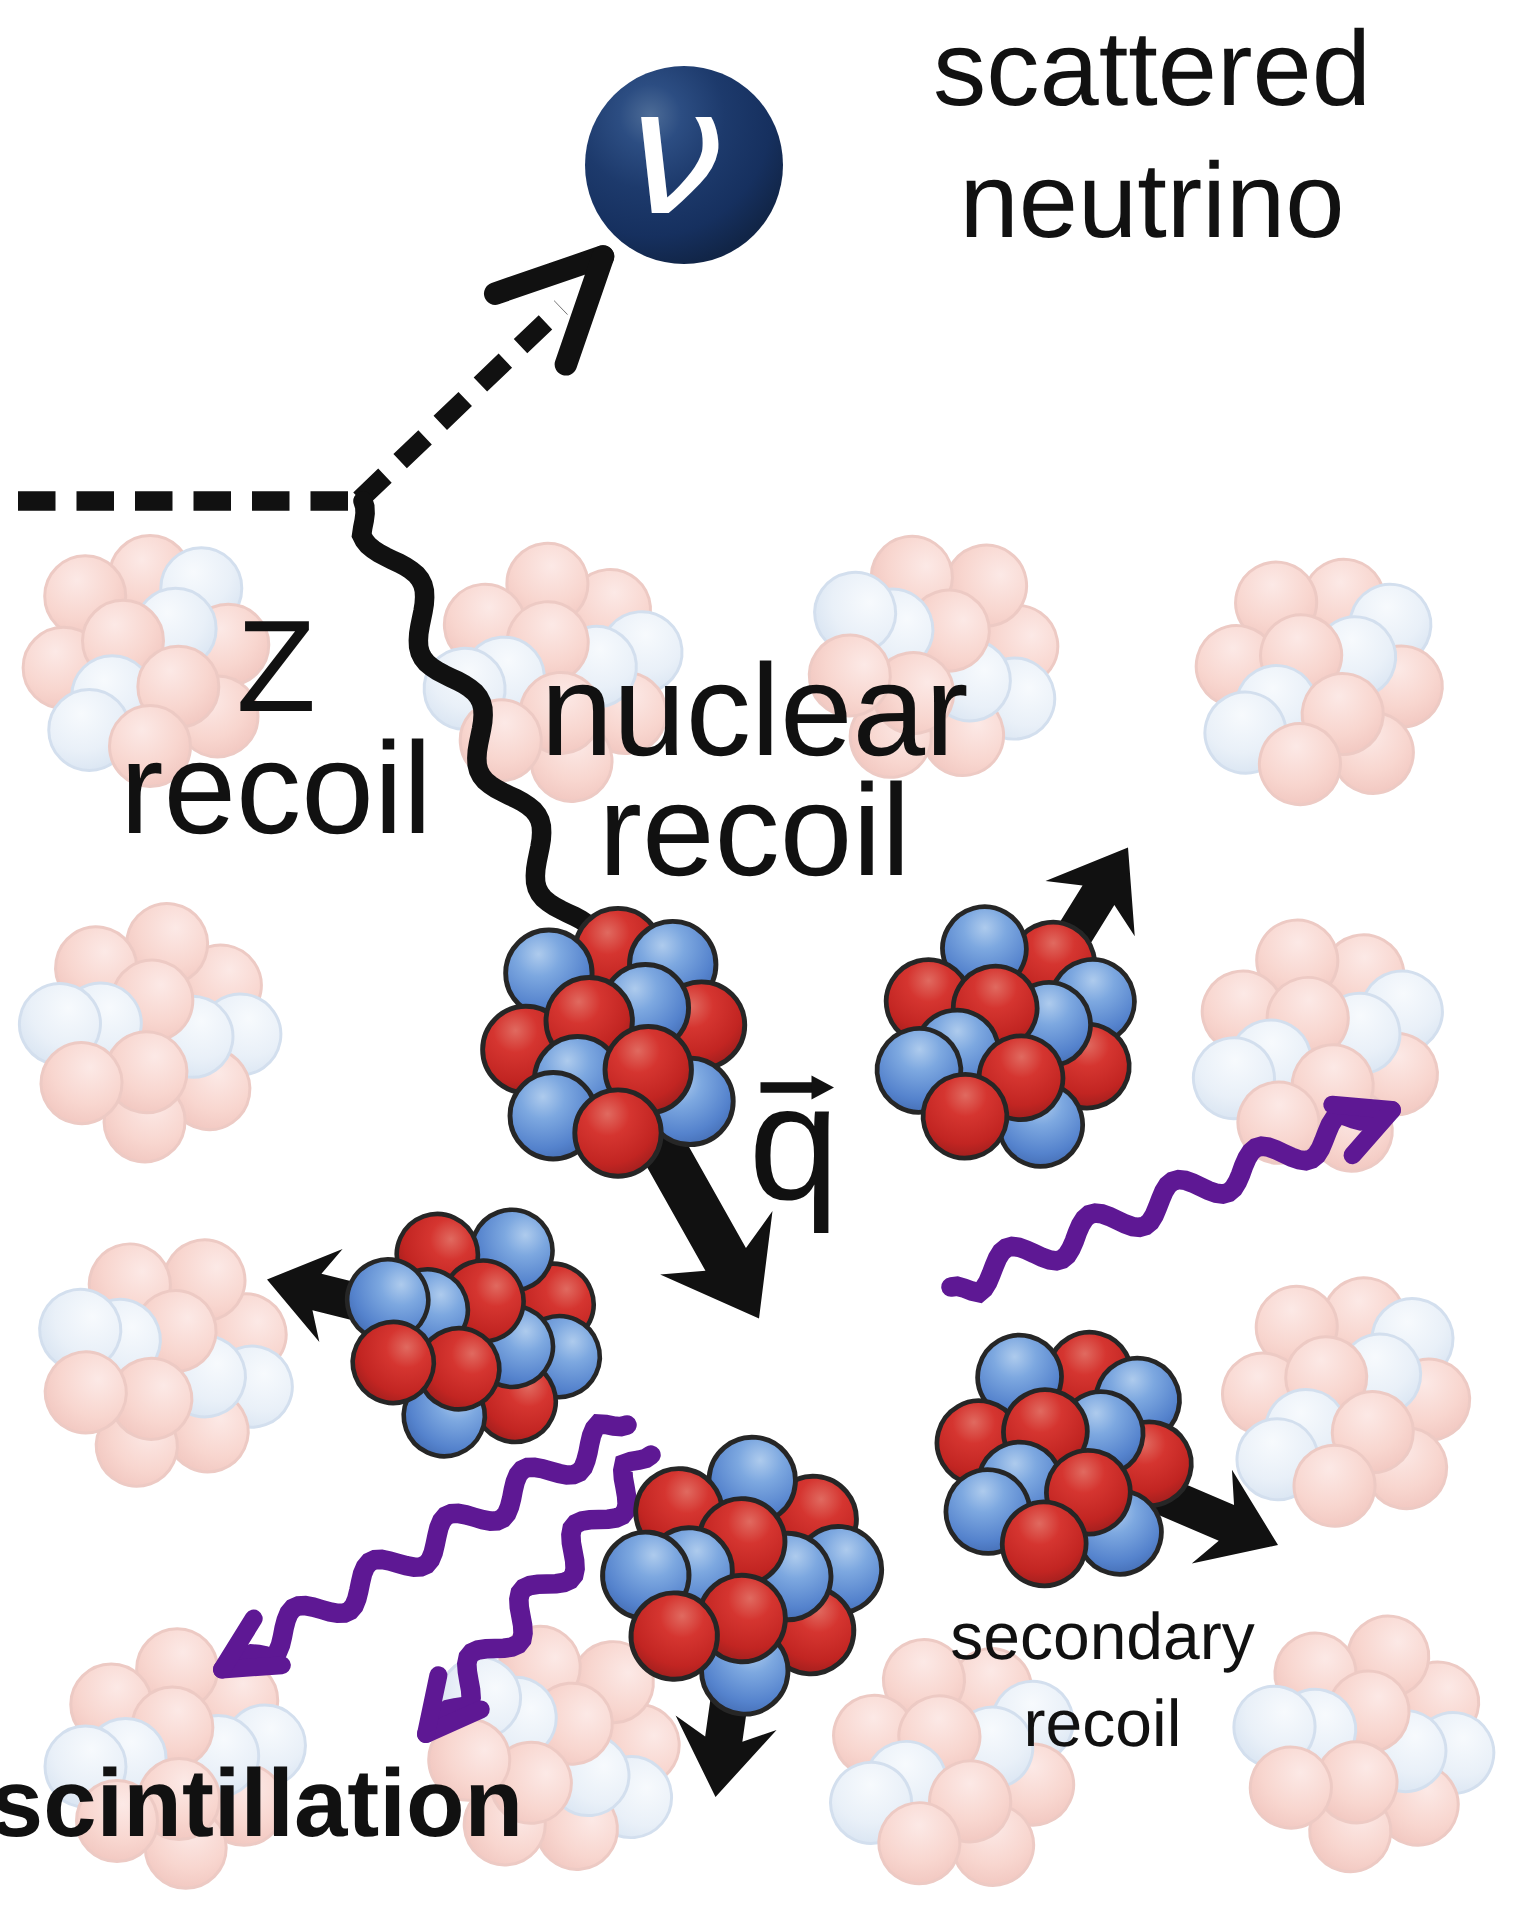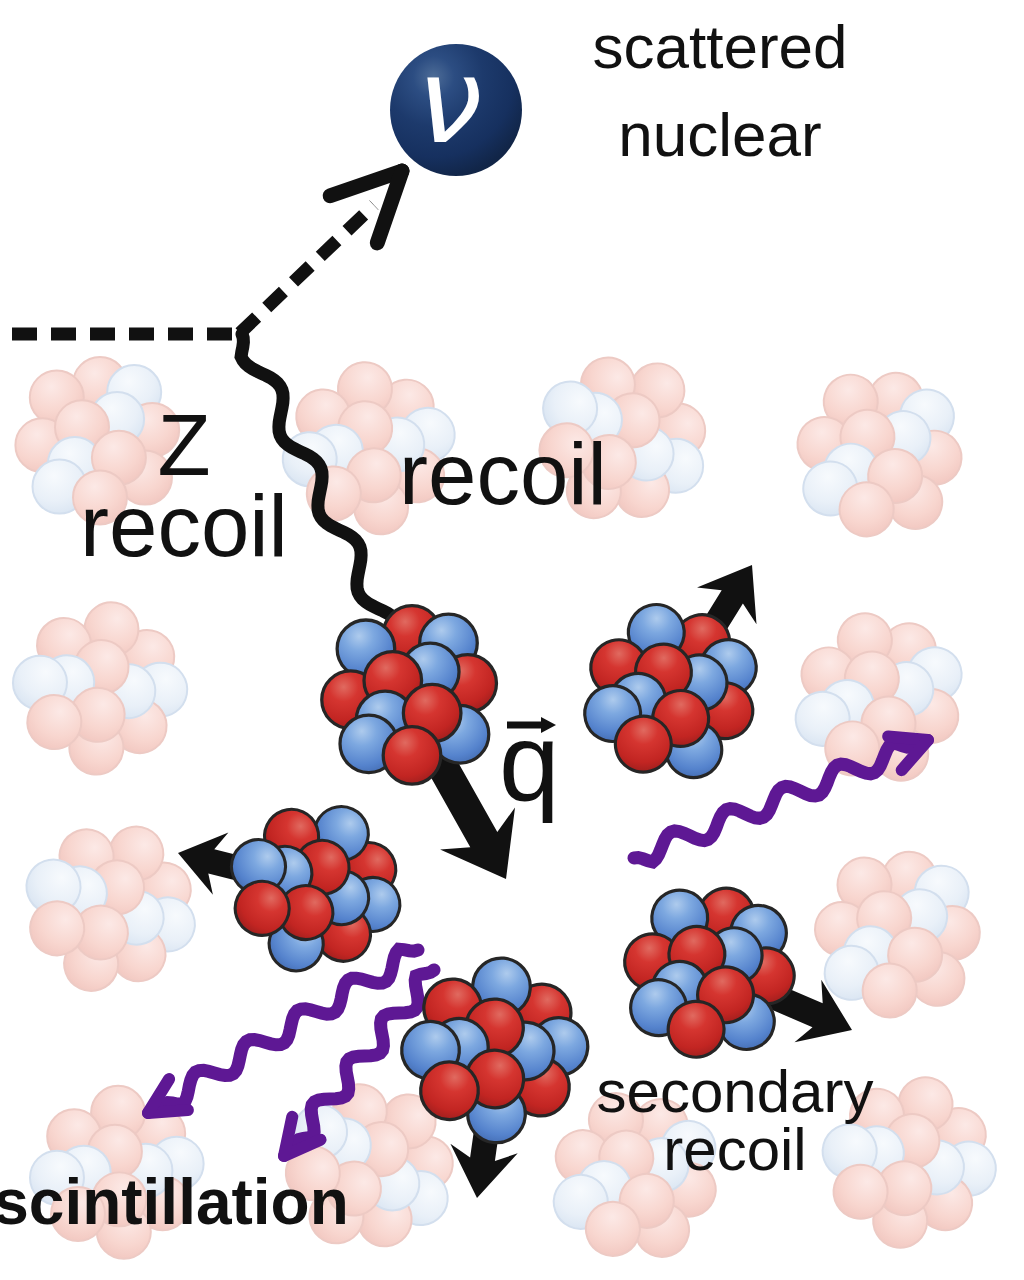--- a/index.html
+++ b/index.html
@@ -3,24 +3,24 @@
 <meta charset="utf-8">
 <style>
   html,body{margin:0;padding:0;background:#ffffff;}
   body{width:1024px;height:1280px;position:relative;overflow:hidden;
        font-family:"Liberation Sans",sans-serif;}
   #stage{position:absolute;left:0;top:0;width:1024px;height:1280px;}
   #diagram-svg{position:absolute;left:0;top:0;}
   .lbl{position:absolute;color:#111111;text-align:center;
        transform:translateX(-50%);white-space:nowrap;line-height:1.04;}
   .lbl div{pointer-events:none;}
-  #label-scattered-neutrino{font-size:62px;left:720px;top:3px;line-height:88px;}
+  #label-scattered-neutrino{font-size:71px;left:768px;top:3px;line-height:88px;}
   #label-z-boson{font-size:87px;left:184px;top:404px;line-height:81px;}
   #label-nuclear-recoil{font-size:87px;left:503px;top:434px;line-height:80px;}
-  #label-secondary-recoils{font-size:60px;left:735px;top:1063px;line-height:58px;}
+  #label-secondary-recoils{font-size:44px;left:735px;top:1063px;line-height:58px;}
   #label-scintillation{font-size:64px;left:171px;top:1169px;font-weight:bold;}
   #label-q{position:absolute;left:503px;top:716px;color:#111;}
   #label-q .qchar{font-size:109px;line-height:68px;display:block;margin-left:-4px;}
   #label-q .qarrow{display:block;margin:0 0 -6px 3px;}
   #label-nu{position:absolute;left:417px;top:43px;color:#ffffff;
             font-family:"DejaVu Sans",sans-serif;font-style:italic;
             font-size:117px;line-height:117px;}
 </style>
 </head>
 <body>
@@ -329,27 +329,28 @@
           <circle cx="0" cy="66" r="30" fill="url(#gradRed)" stroke="#262626" stroke-width="3.4"></circle>
         </g>
       </g>
     <g id="layer-top">
         <circle cx="456" cy="110" r="66" fill="url(#gradNu)"></circle>
       </g>
   </svg>
 
   <div class="lbl" id="label-scattered-neutrino">
     <div>scattered</div>
-    <div>nuclear</div>
+    <div>neutrino</div>
   </div>
   <div class="lbl" id="label-z-boson">
     <div>Z</div>
     <div>recoil</div>
   </div>
   <div class="lbl" id="label-nuclear-recoil">
+    <div>nuclear</div>
     <div>recoil</div>
   </div>
   <div id="label-q">
     <svg class="qarrow" width="50" height="18" viewBox="0 0 50 18">
       <line x1="1" y1="9" x2="38" y2="9" stroke="#111" stroke-width="7"></line>
       <polygon points="35,1 50,9 35,17" fill="#111"></polygon>
     </svg>
     <span class="qchar">q</span>
   </div>
   <div class="lbl" id="label-secondary-recoils">

